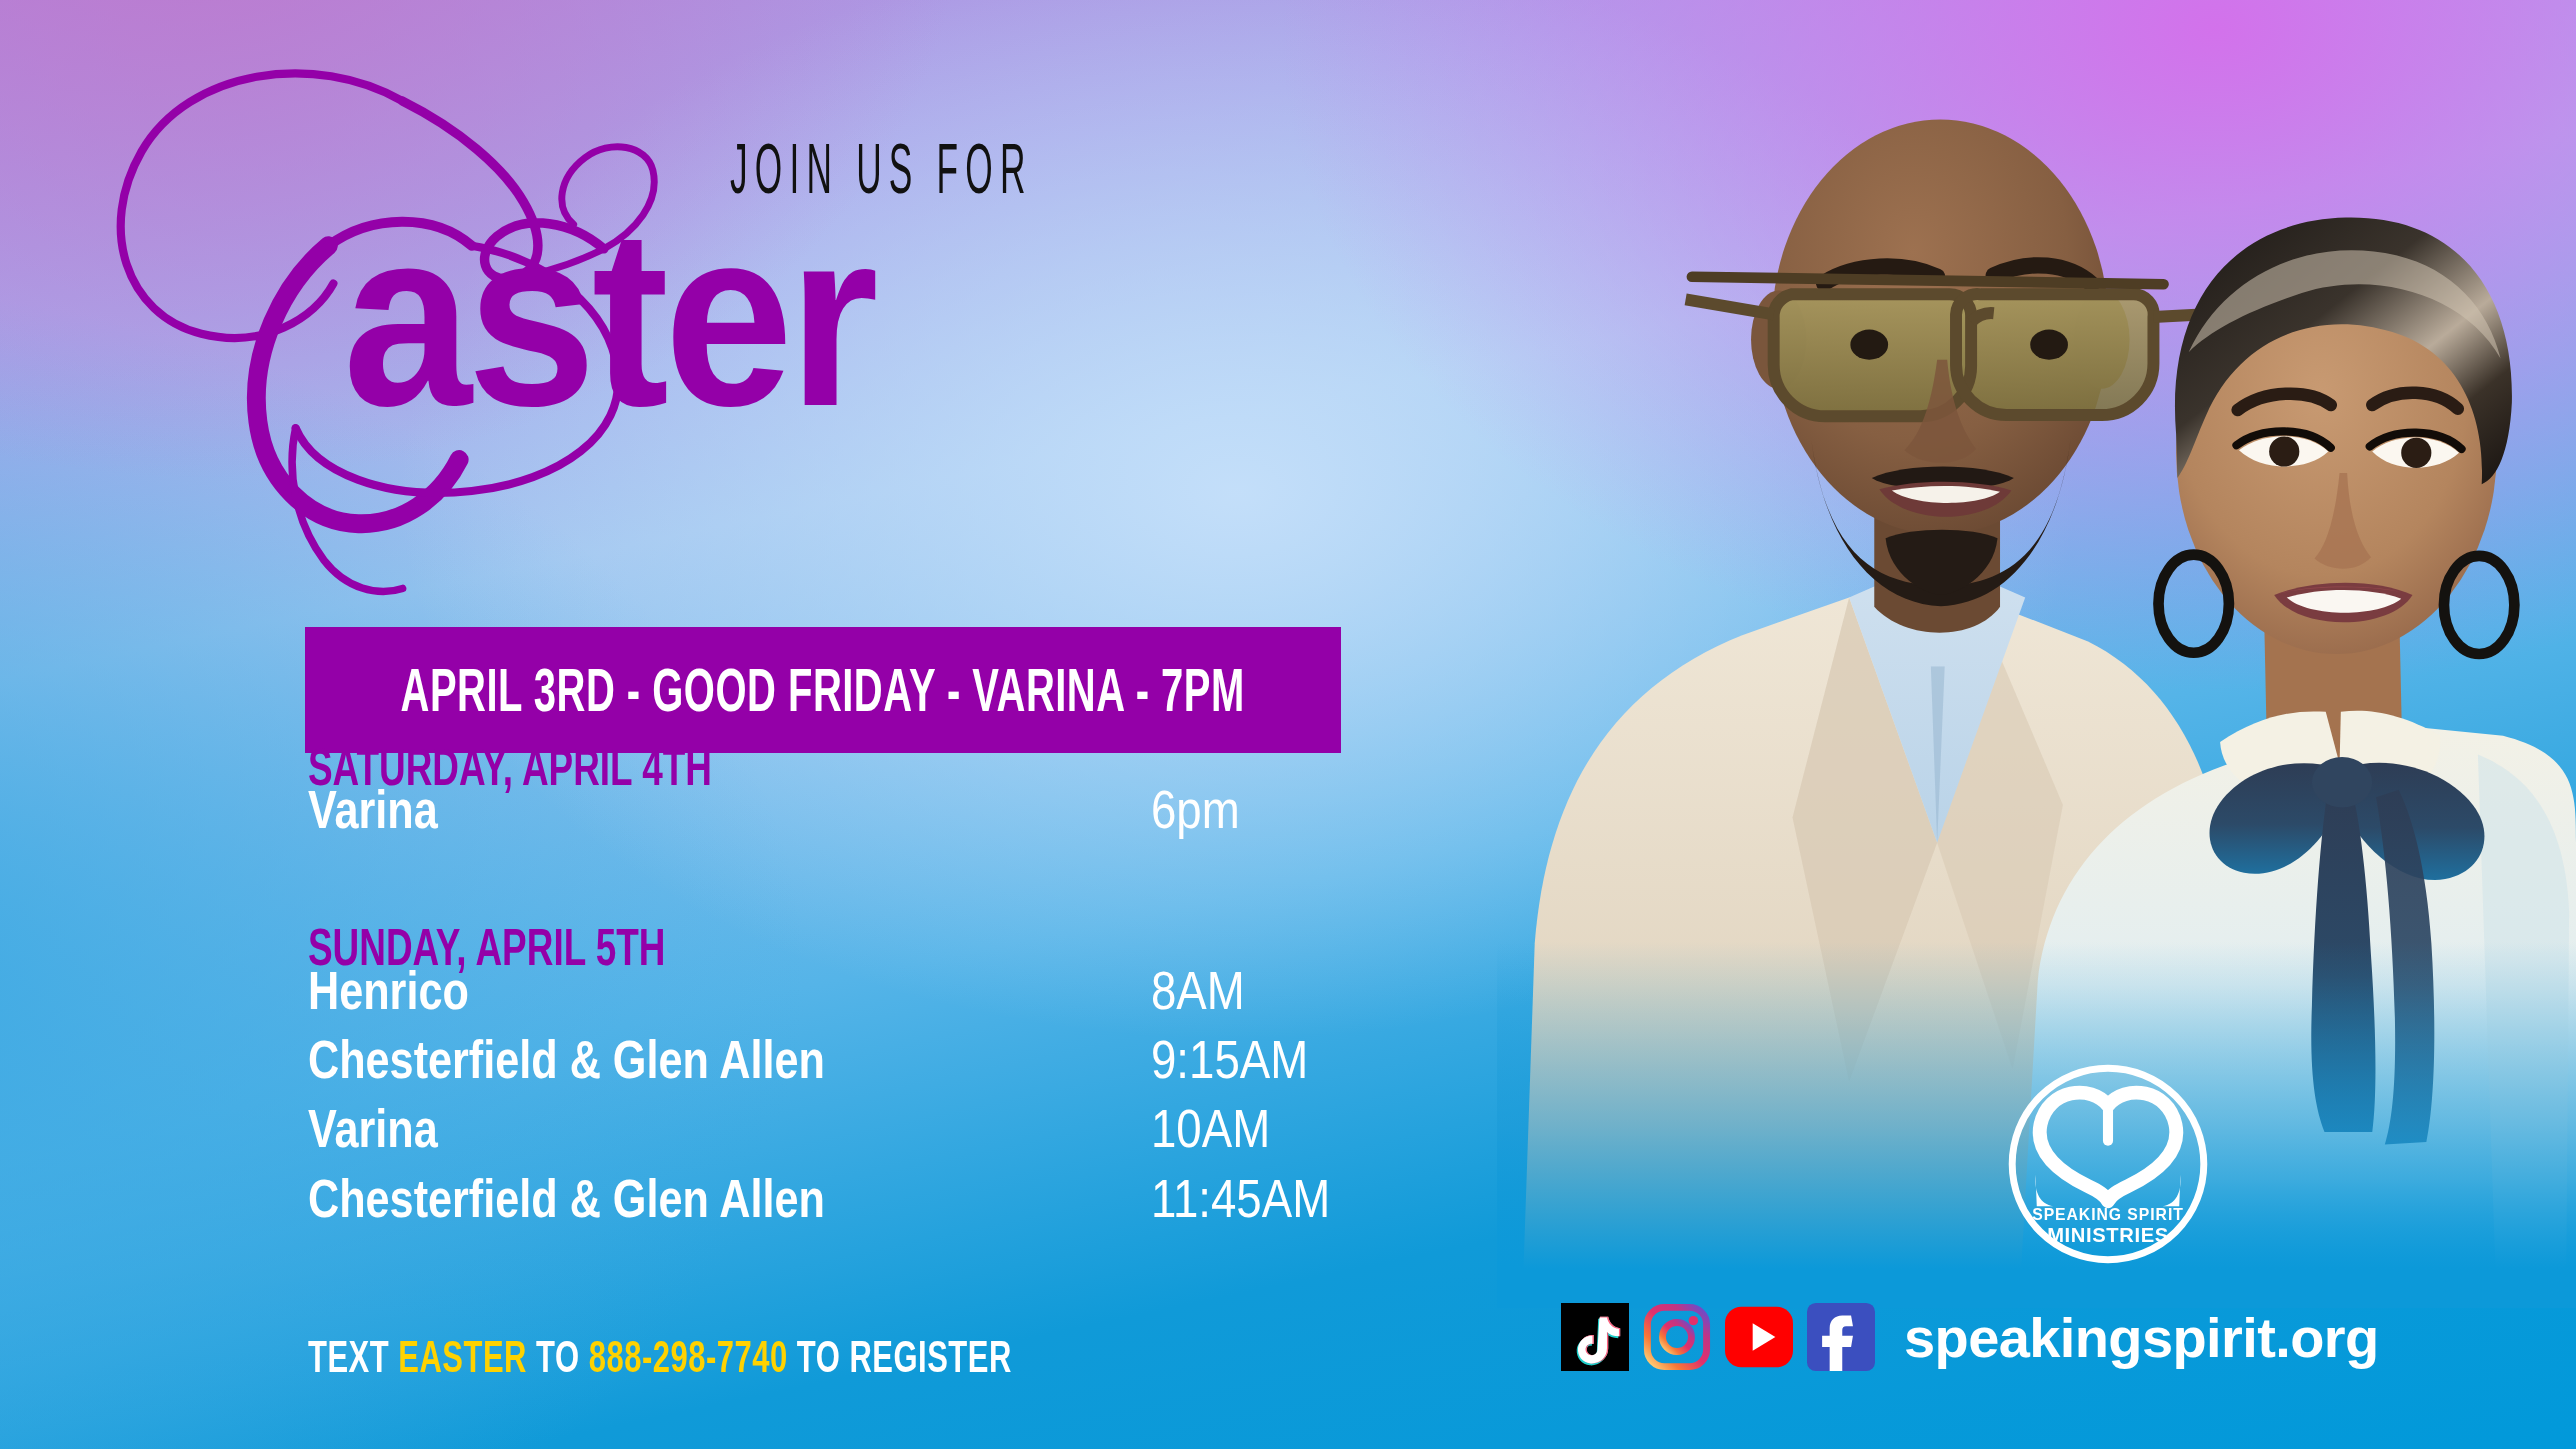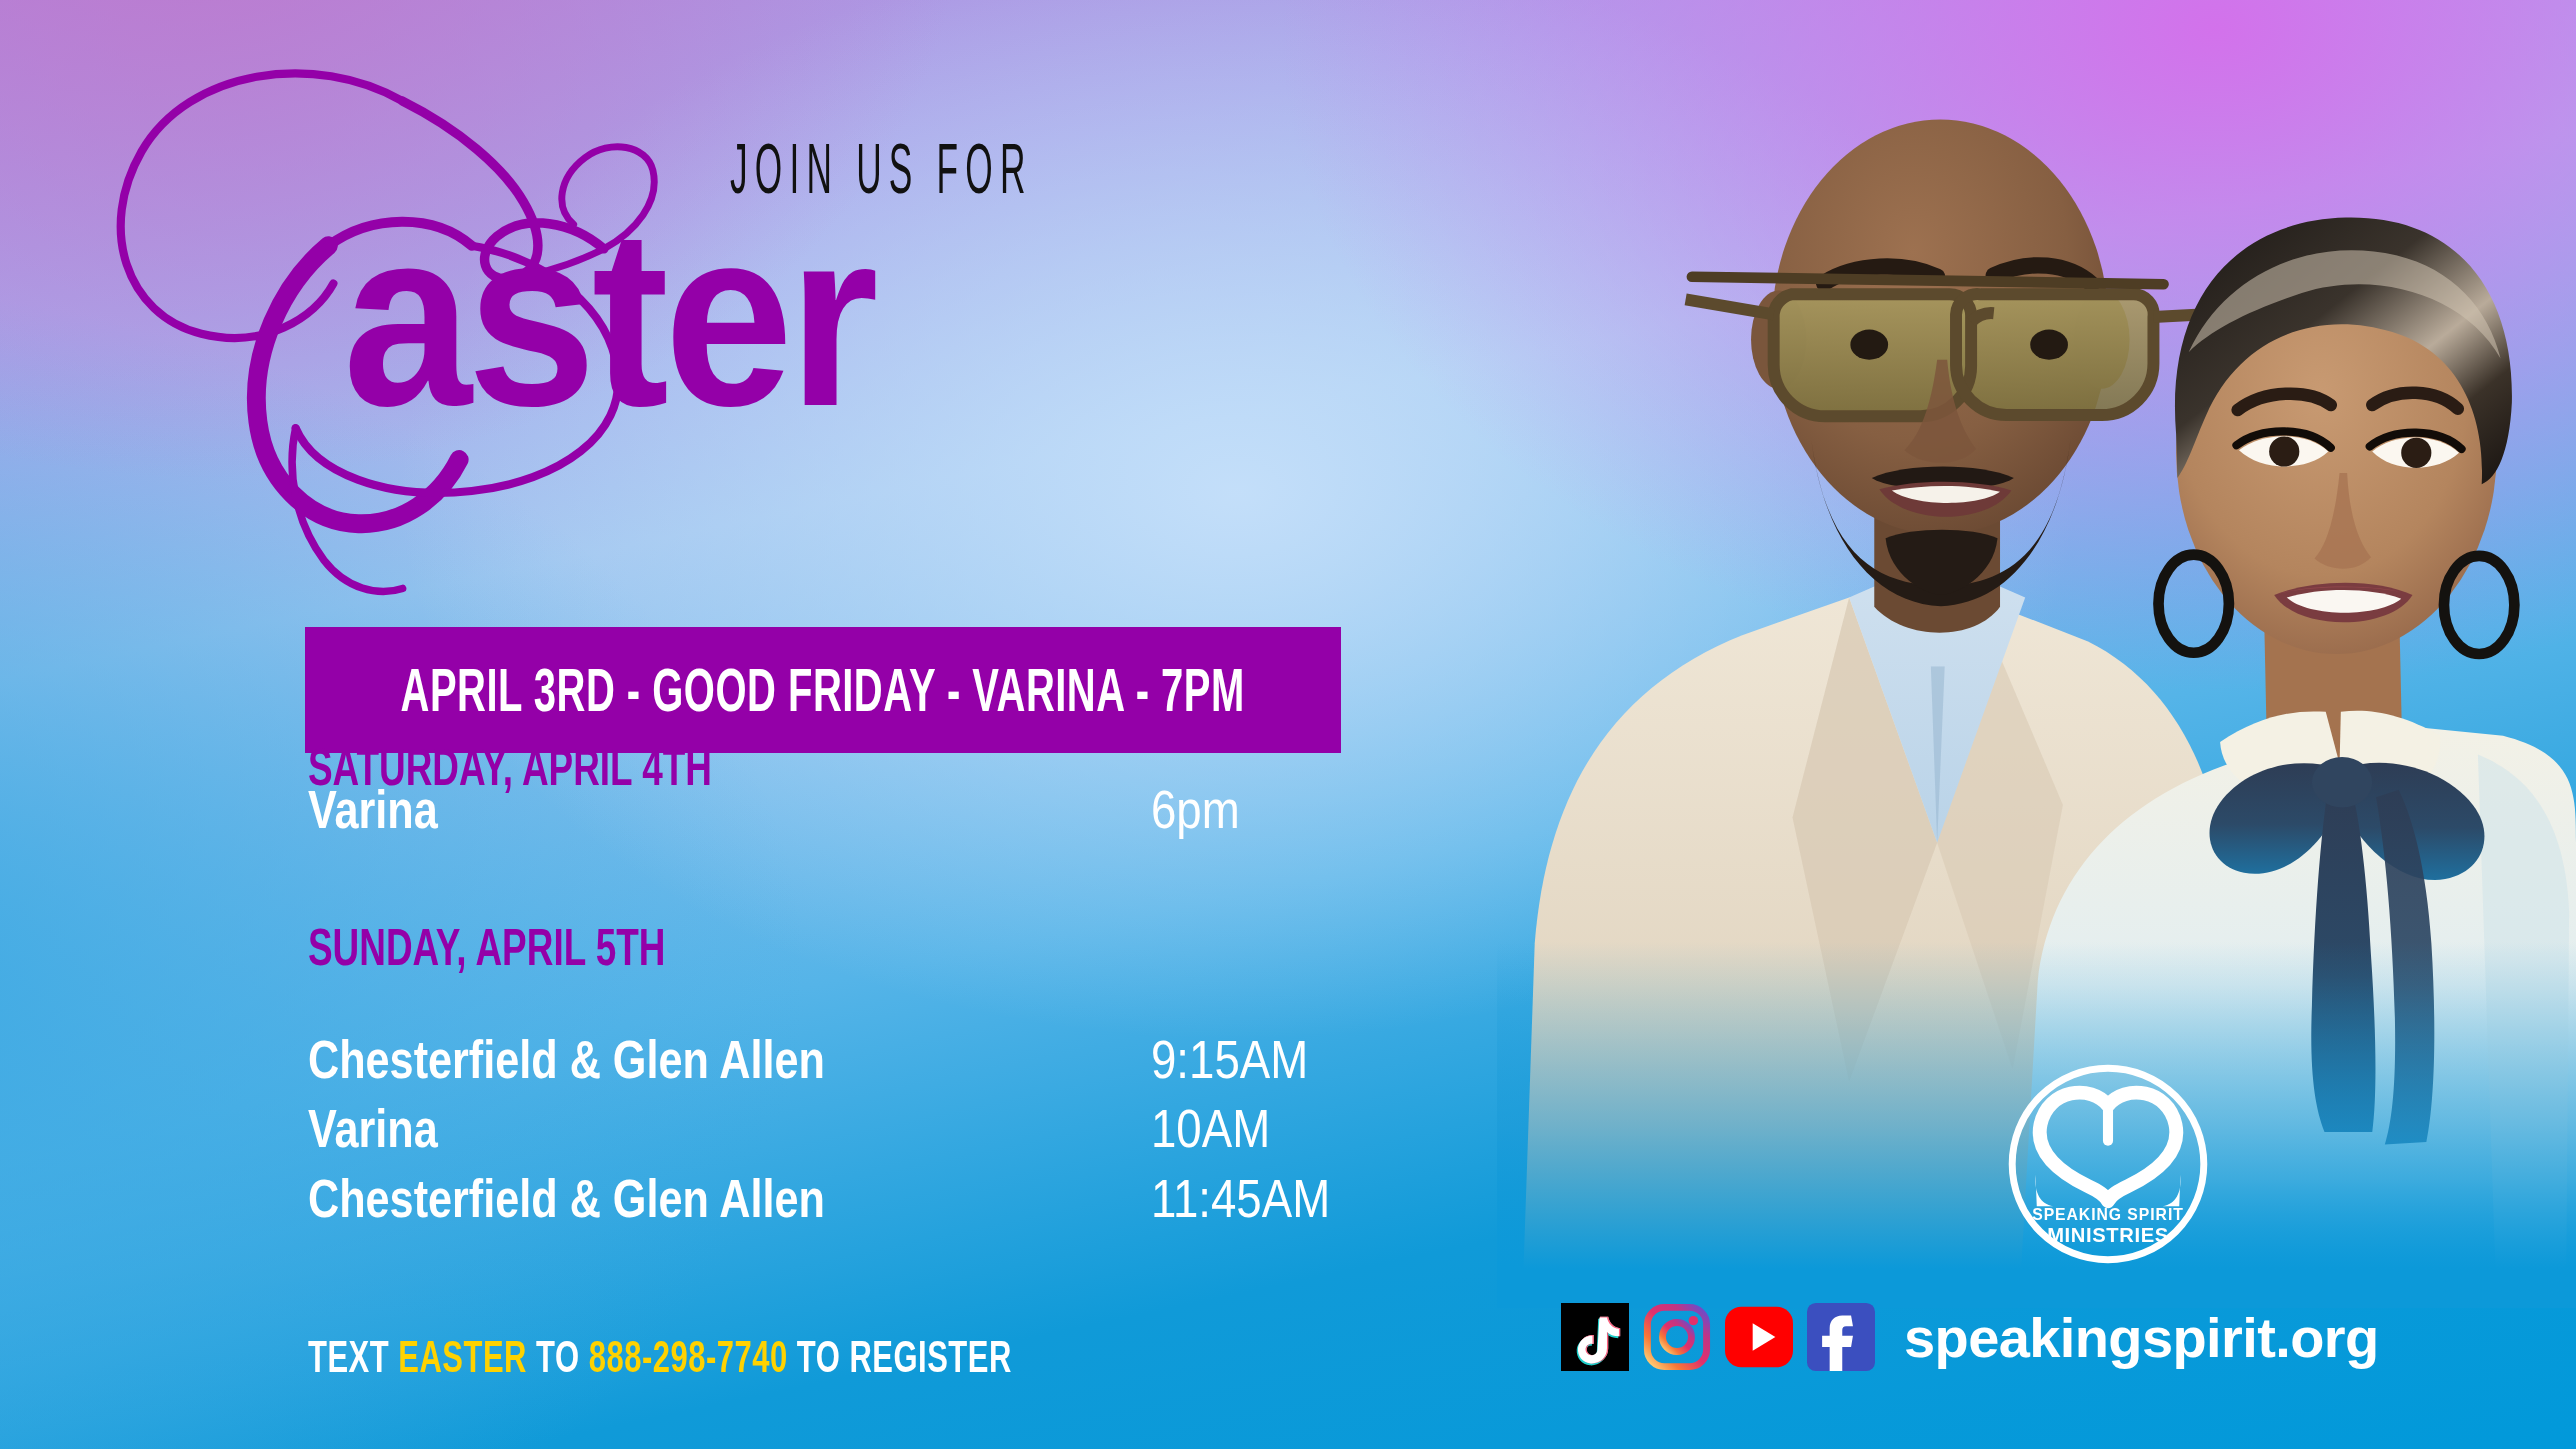--- a/index.html
+++ b/index.html
@@ -185,20 +185,24 @@
   </div>
 
   <div class="day-head" id="sat-head">SATURDAY, APRIL 4TH</div>
   <div class="srow" id="sat-row">
     <span class="loc">Varina</span>
     <span class="tm">6pm</span>
   </div>
 
   <div class="day-head" id="sun-head">SUNDAY, APRIL 5TH</div>
 
+  <div class="srow" id="sun-row-0">
+    <span class="loc">Henrico</span>
+    <span class="tm">8AM</span>
+  </div>
   <div class="srow" id="sun-row-1">
     <span class="loc">Chesterfield &amp; Glen Allen</span>
     <span class="tm">9:15AM</span>
   </div>
   <div class="srow" id="sun-row-2">
     <span class="loc">Varina</span>
     <span class="tm">10AM</span>
   </div>
   <div class="srow" id="sun-row-3">
     <span class="loc">Chesterfield &amp; Glen Allen</span>

